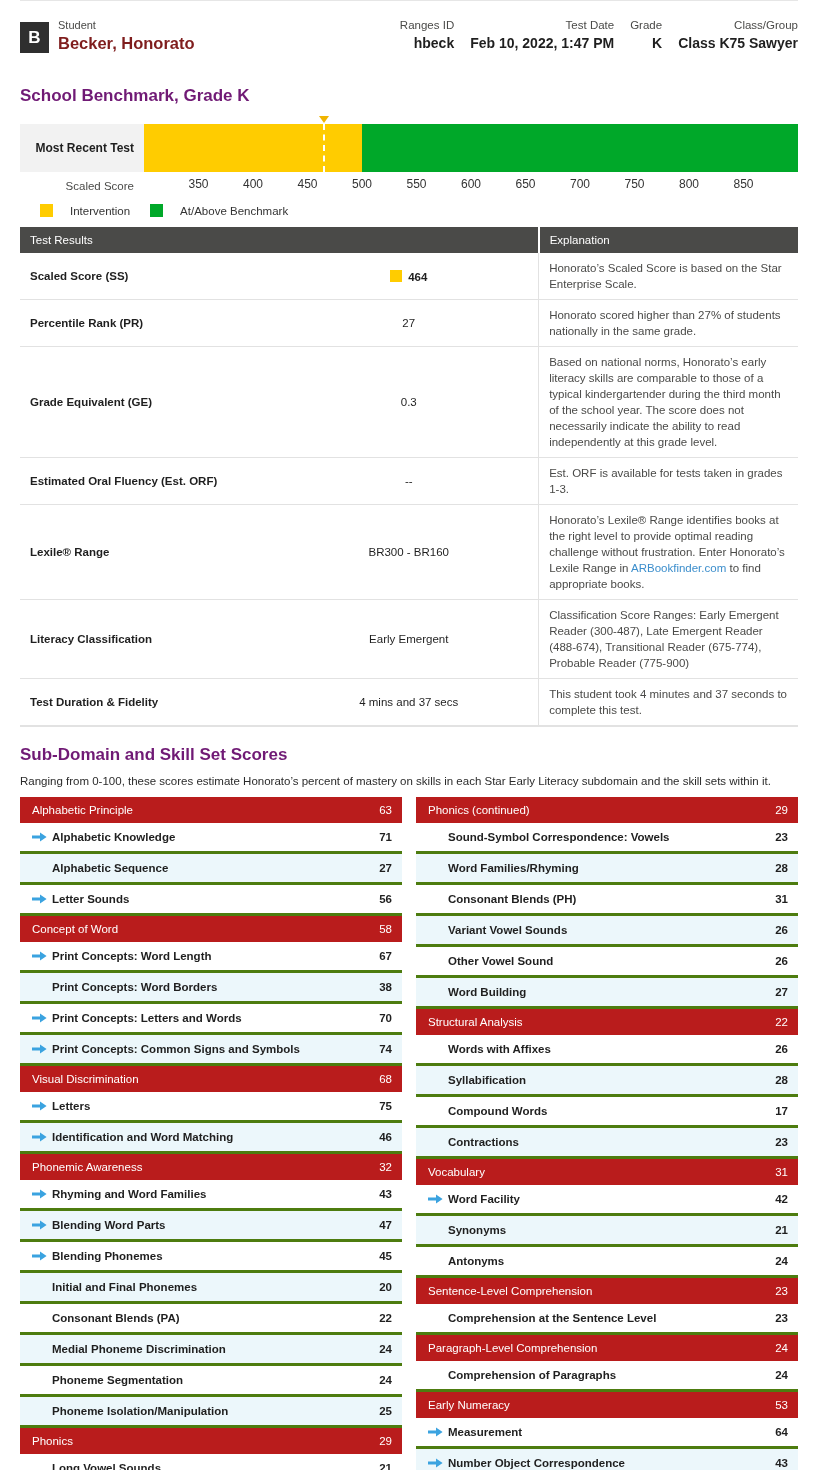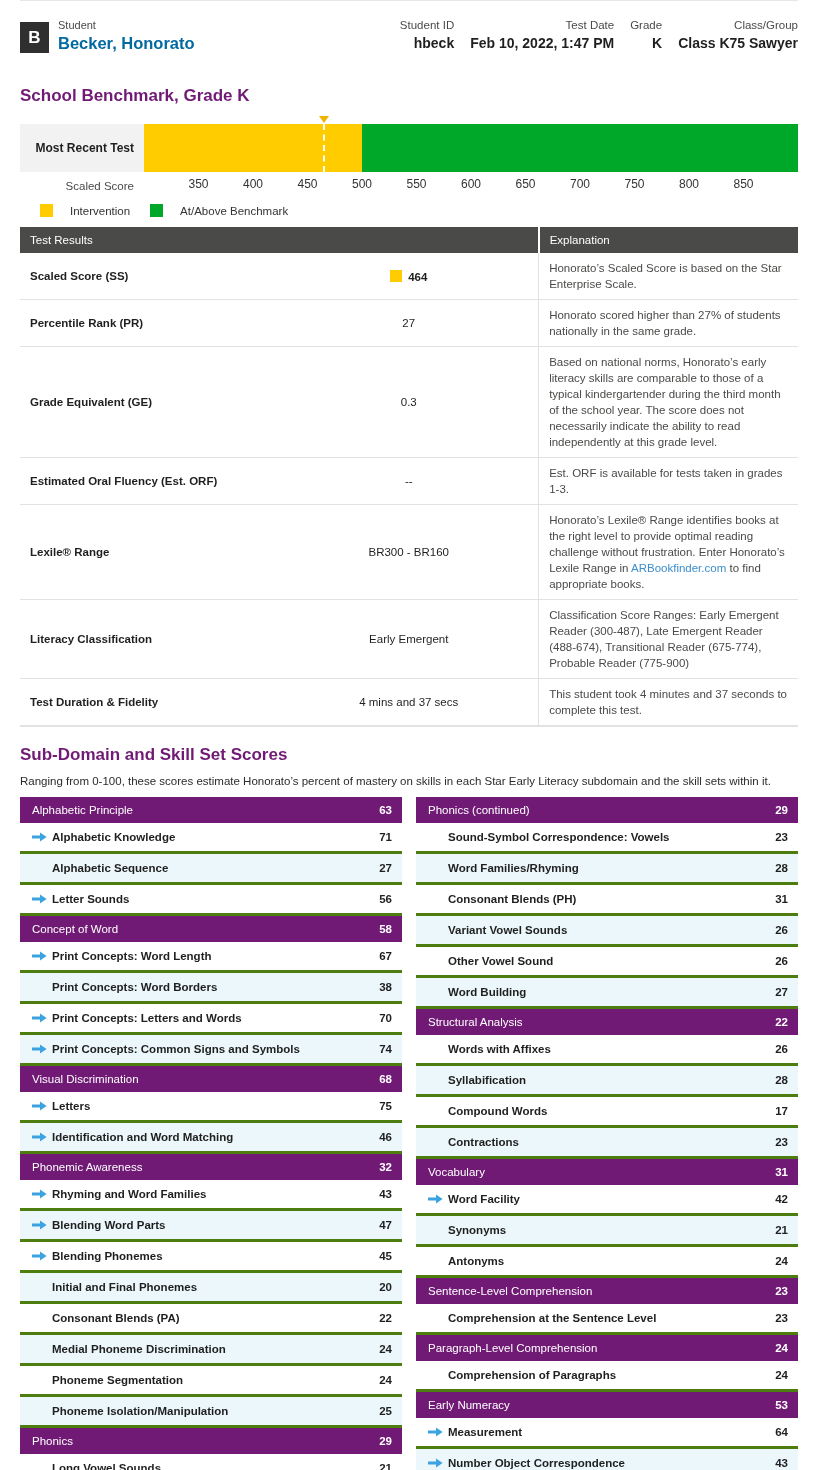--- a/index.html
+++ b/index.html
@@ -20,21 +20,21 @@
 
   
   .hdr { display:flex; align-items:flex-start; padding-top:18px; }
   .hdr-left { display:flex; align-items:flex-start; gap:9px; }
   .avatar {
     width:29px; height:31px; background:#2f2f2f; color:#fff;
     font-weight:bold; font-size:17px; display:flex; align-items:center;
     justify-content:center; margin-top:4px; letter-spacing:0;
   }
   .stu-label { font-size:11px; color:#4a4a48; line-height:14px; }
-  .stu-name { font-size:16.5px; font-weight:bold; color:#0369a1; line-height:21px; margin-top:1px; }
+  .stu-name { font-size:16.5px; font-weight:bold; color:#7f1d1d; line-height:21px; margin-top:1px; }
 
   .hdr-right { margin-left:auto; display:flex; align-items:flex-start; gap:0; }
   .meta { text-align:right; padding-left:16px; }
   .meta-label { font-size:11.5px; color:#4a4a48; line-height:14px; white-space:nowrap; }
   .meta-value { font-size:14px; font-weight:bold; color:#1f1f1f; line-height:19px; margin-top:2px; white-space:nowrap; }
 
   
   .sec-title { font-size:17px; font-weight:bold; color:#701a75; margin:0; }
 
   
@@ -80,25 +80,25 @@
   .res-exp  { font-size:11.5px; color:#4a4a48; line-height:16px; border-left:1px solid #e2e2e2; }
   .chip { width:12px; height:12px; display:inline-block; vertical-align:-1px; margin-right:6px; }
   .link { color:#3c8ecc; }
   .table-end { height:1px; background:#e2e2e2; }
 
   
   .sub-intro { font-size:11.5px; color:#2b2b2b; margin:10px 0 0 0; }
   .cols { display:flex; gap:14px; margin-top:10px; }
   .col { flex:1; }
   .grp {
-    background:#701a75; color:#ffffff; display:flex; align-items:center;
+    background:#b91c1c; color:#ffffff; display:flex; align-items:center;
     padding:6px 10px 6px 12px; font-size:11.5px; line-height:14px;gap:35px;
   }
   .grp .gname { flex:1; }
-  .grp .gscore { font-weight:bold; }
+  .grp .gscore { font-weight:normal; }
   .skill {
     display:flex; align-items:center; padding:7px 10px 7px 12px;
     font-size:11.5px; font-weight:bold; color:#1f1f1f;
     border-bottom:3px solid #4d7c0f; line-height:14px; min-height:28px;
   }
   .skill.alt { background:#ecf7fb; }
   .skill .arrow-slot { width:20px; flex:0 0 20px; display:flex; align-items:center; }
   .skill .sname { flex:1; }
   .skill .sscore { font-weight:bold; }
   .arrow { width:15px; height:10px; display:block; }
@@ -112,21 +112,21 @@
   <div class="hdr">
     <div class="hdr-left">
       <div class="avatar">B</div>
       <div>
         <div class="stu-label">Student</div>
         <div class="stu-name">Becker, Honorato</div>
       </div>
     </div>
     <div class="hdr-right">
       <div class="meta">
-        <div class="meta-label">Student ID</div>
+        <div class="meta-label">Ranges ID</div>
         <div class="meta-value">hbeck</div>
       </div>
       <div class="meta">
         <div class="meta-label">Test Date</div>
         <div class="meta-value">Feb 10, 2022, 1:47 PM</div>
       </div>
       <div class="meta">
         <div class="meta-label">Grade</div>
         <div class="meta-value">K</div>
       </div>

